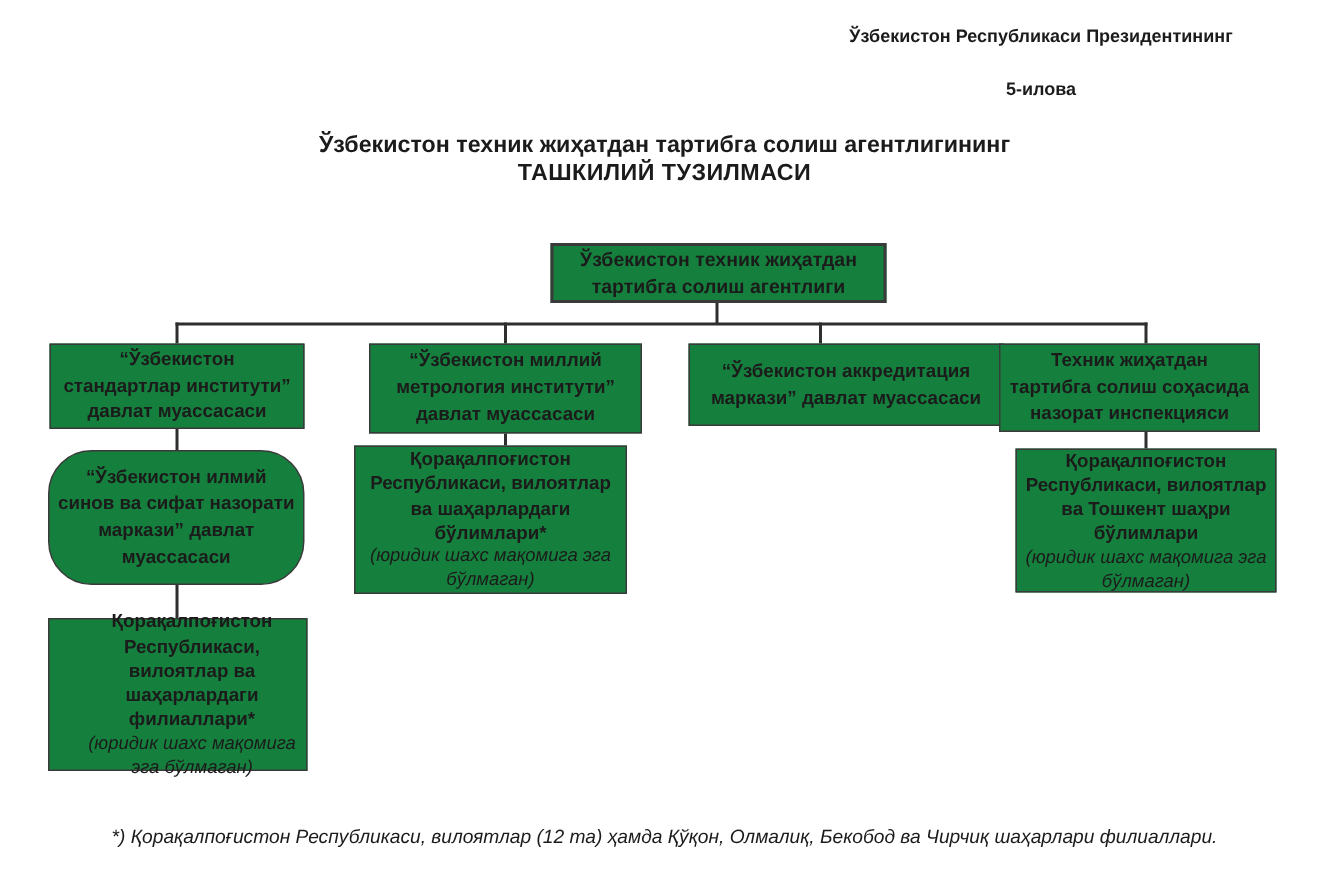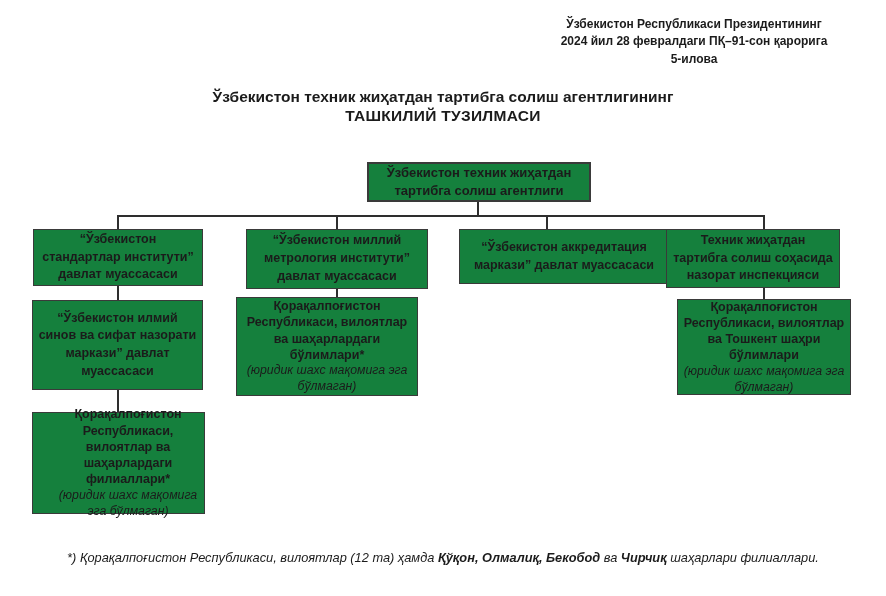--- a/index.html
+++ b/index.html
@@ -28,49 +28,49 @@
   .box.root { border-width:2px; font-size:13px; }
   .box .note { font-weight:400; font-style:italic; font-size:12.3px; }
   .box.dense { line-height:1.3; }
   .line { position:absolute; background:#2e2e2e; }
   
   .b-root { left:367px; top:162px; width:224px; height:40px; }
   .b-1 { left:33px;  top:229px; width:170px; height:57px; }
   .b-2 { left:246px; top:229px; width:182px; height:60px; }
   .b-3 { left:459px; top:229px; width:210px; height:55px; }
   .b-4 { left:666px; top:229px; width:174px; height:59px; }
-  .c-1a { left:32px;  top:300px; width:171px; height:90px;  }
+  .c-1a { left:32px;  top:300px; width:171px; height:90px;border-radius:29px;  }
   .c-1b { left:32px;  top:412px; width:173px; height:102px;padding-left:24px; }
   .c-2a { left:236px; top:297px; width:182px; height:99px;  }
   .c-4a { left:677px; top:299px; width:174px; height:96px;  }
   
   .v-root { left:477px; top:202px; width:2px; height:14px; }
   .h-main { left:117px; top:215px; width:648px; height:2px; }
   .v-d1 { left:117px; top:215px; width:2px; height:14px; }
   .v-d2 { left:336px; top:215px; width:2px; height:14px; }
   .v-d3 { left:546px; top:215px; width:2px; height:14px; }
   .v-d4 { left:763px; top:215px; width:2px; height:14px; }
   .v-c1  { left:117px; top:286px; width:2px; height:14px; }
   .v-c1b { left:117px; top:390px; width:2px; height:22px; }
   .v-c2  { left:336px; top:289px; width:2px; height:8px;  }
   .v-c4  { left:763px; top:288px; width:2px; height:11px; }
   .footnote {
     position:absolute; left:0; top:550px; width:886px;
     text-align:center; font-style:italic; font-size:12.8px; font-weight:500;
   }
-  .footnote b { font-weight:700; }
+  .footnote b { font-weight:400; }
 </style>
 </head>
 <body>
 
 <div class="page">
 
   <div class="decree-ref">
     <span>Ўзбекистон Республикаси Президентининг</span><br>
-    <span>2024 йил 28 февралдаги ПҚ–91-сон қарорига</span><br>
+    <br>
     <span>5-илова</span>
   </div>
 
   <div class="doc-title">
     <span class="t1">Ўзбекистон техник жиҳатдан тартибга солиш агентлигининг</span>
     <span class="t2">ТАШКИЛИЙ ТУЗИЛМАСИ</span>
   </div>
 
   <div class="line v-root"></div>
   <div class="line h-main"></div>

